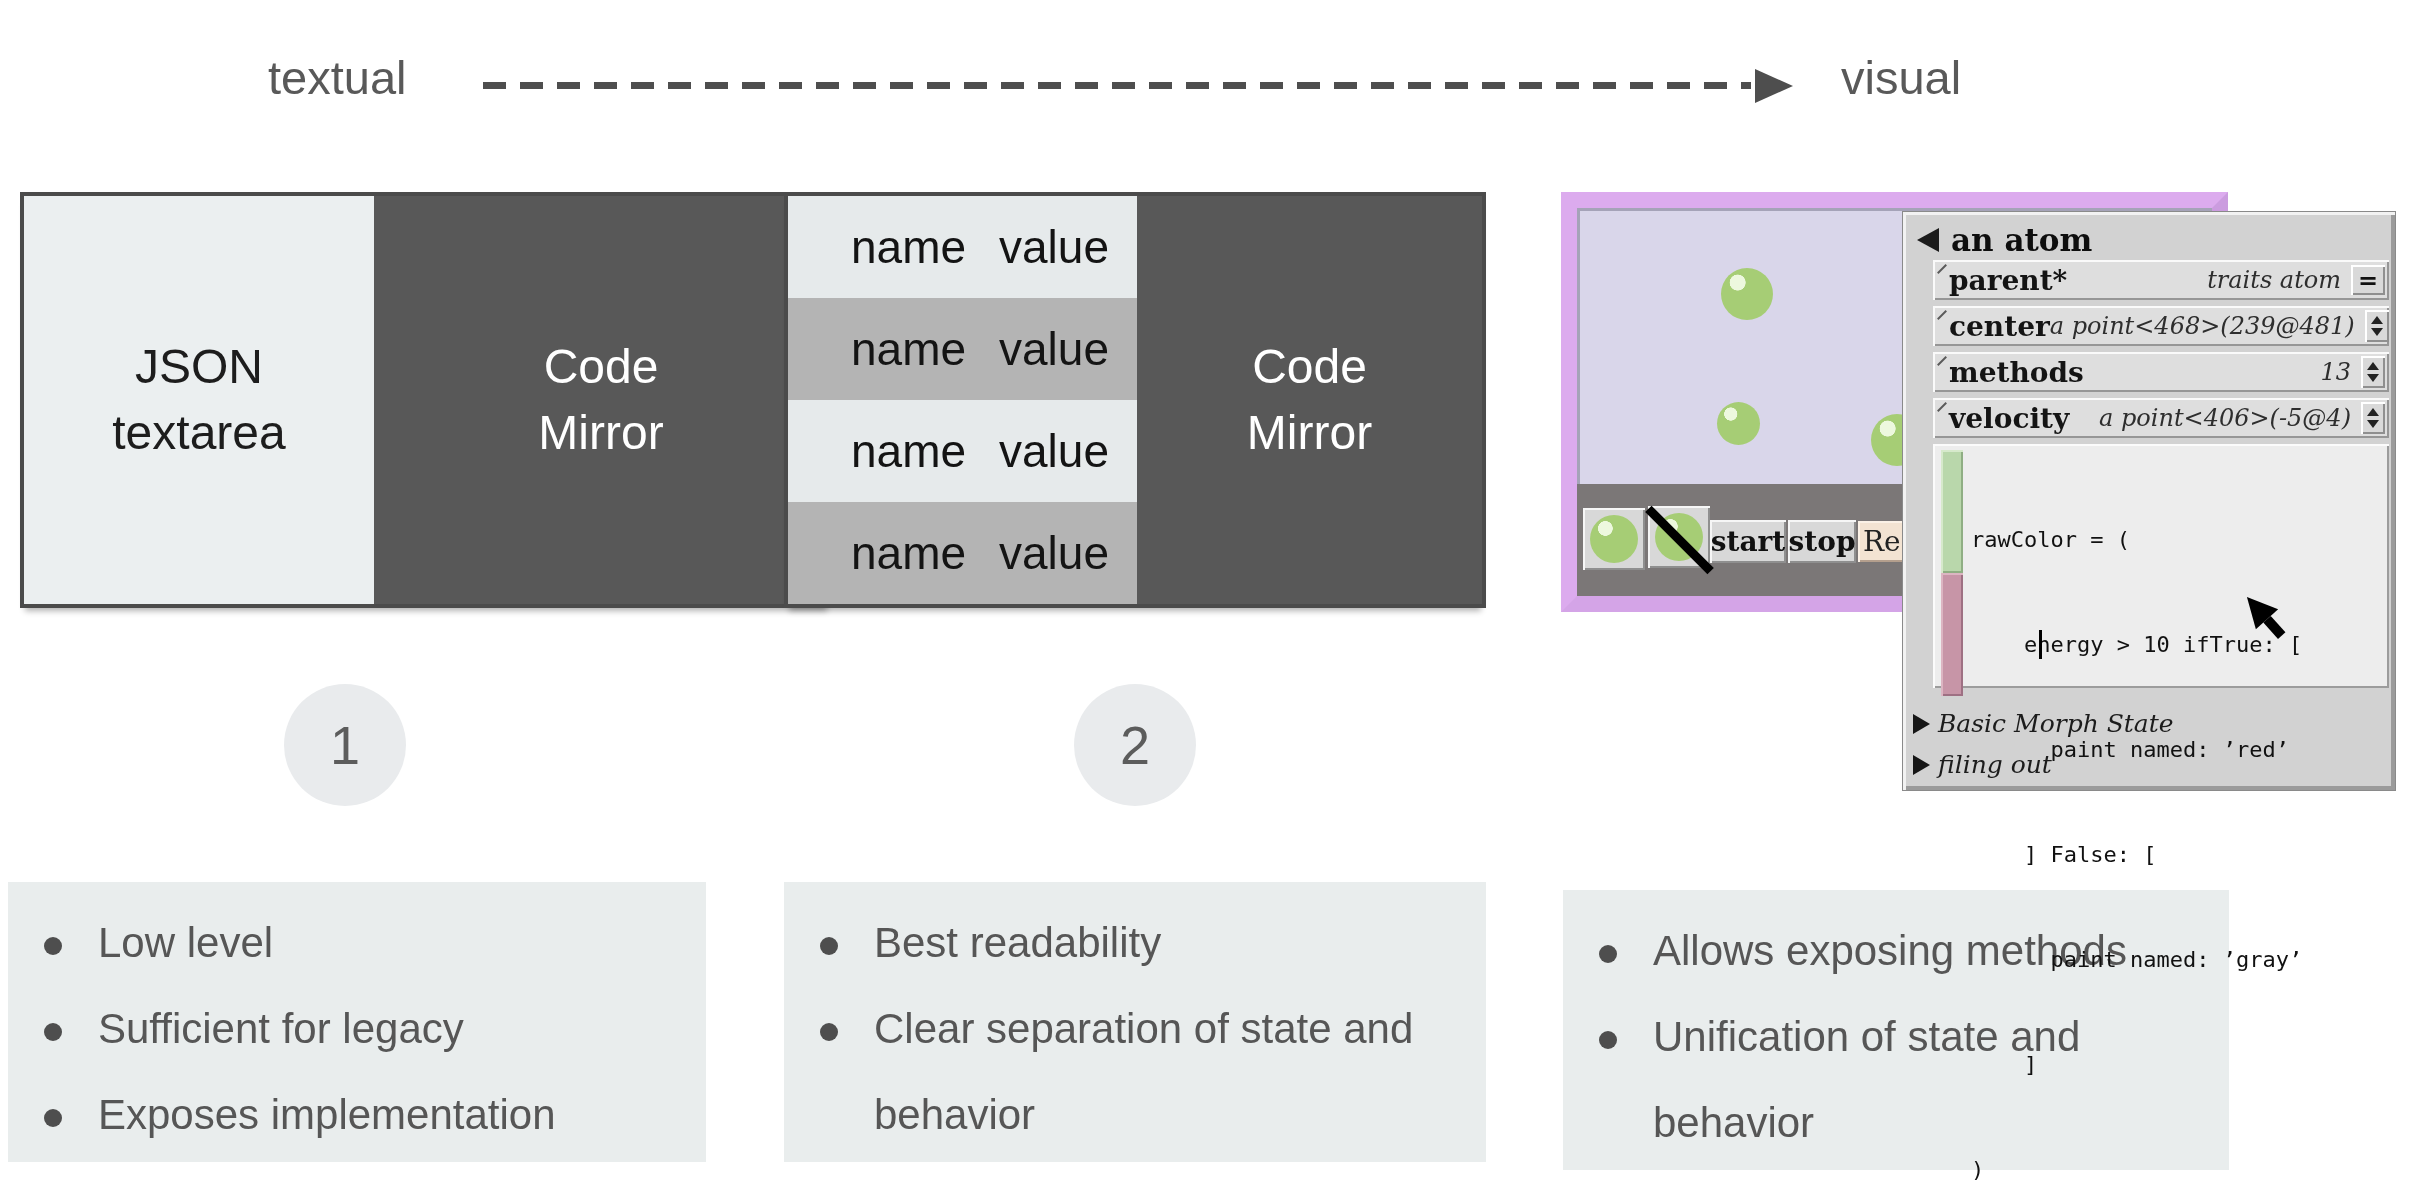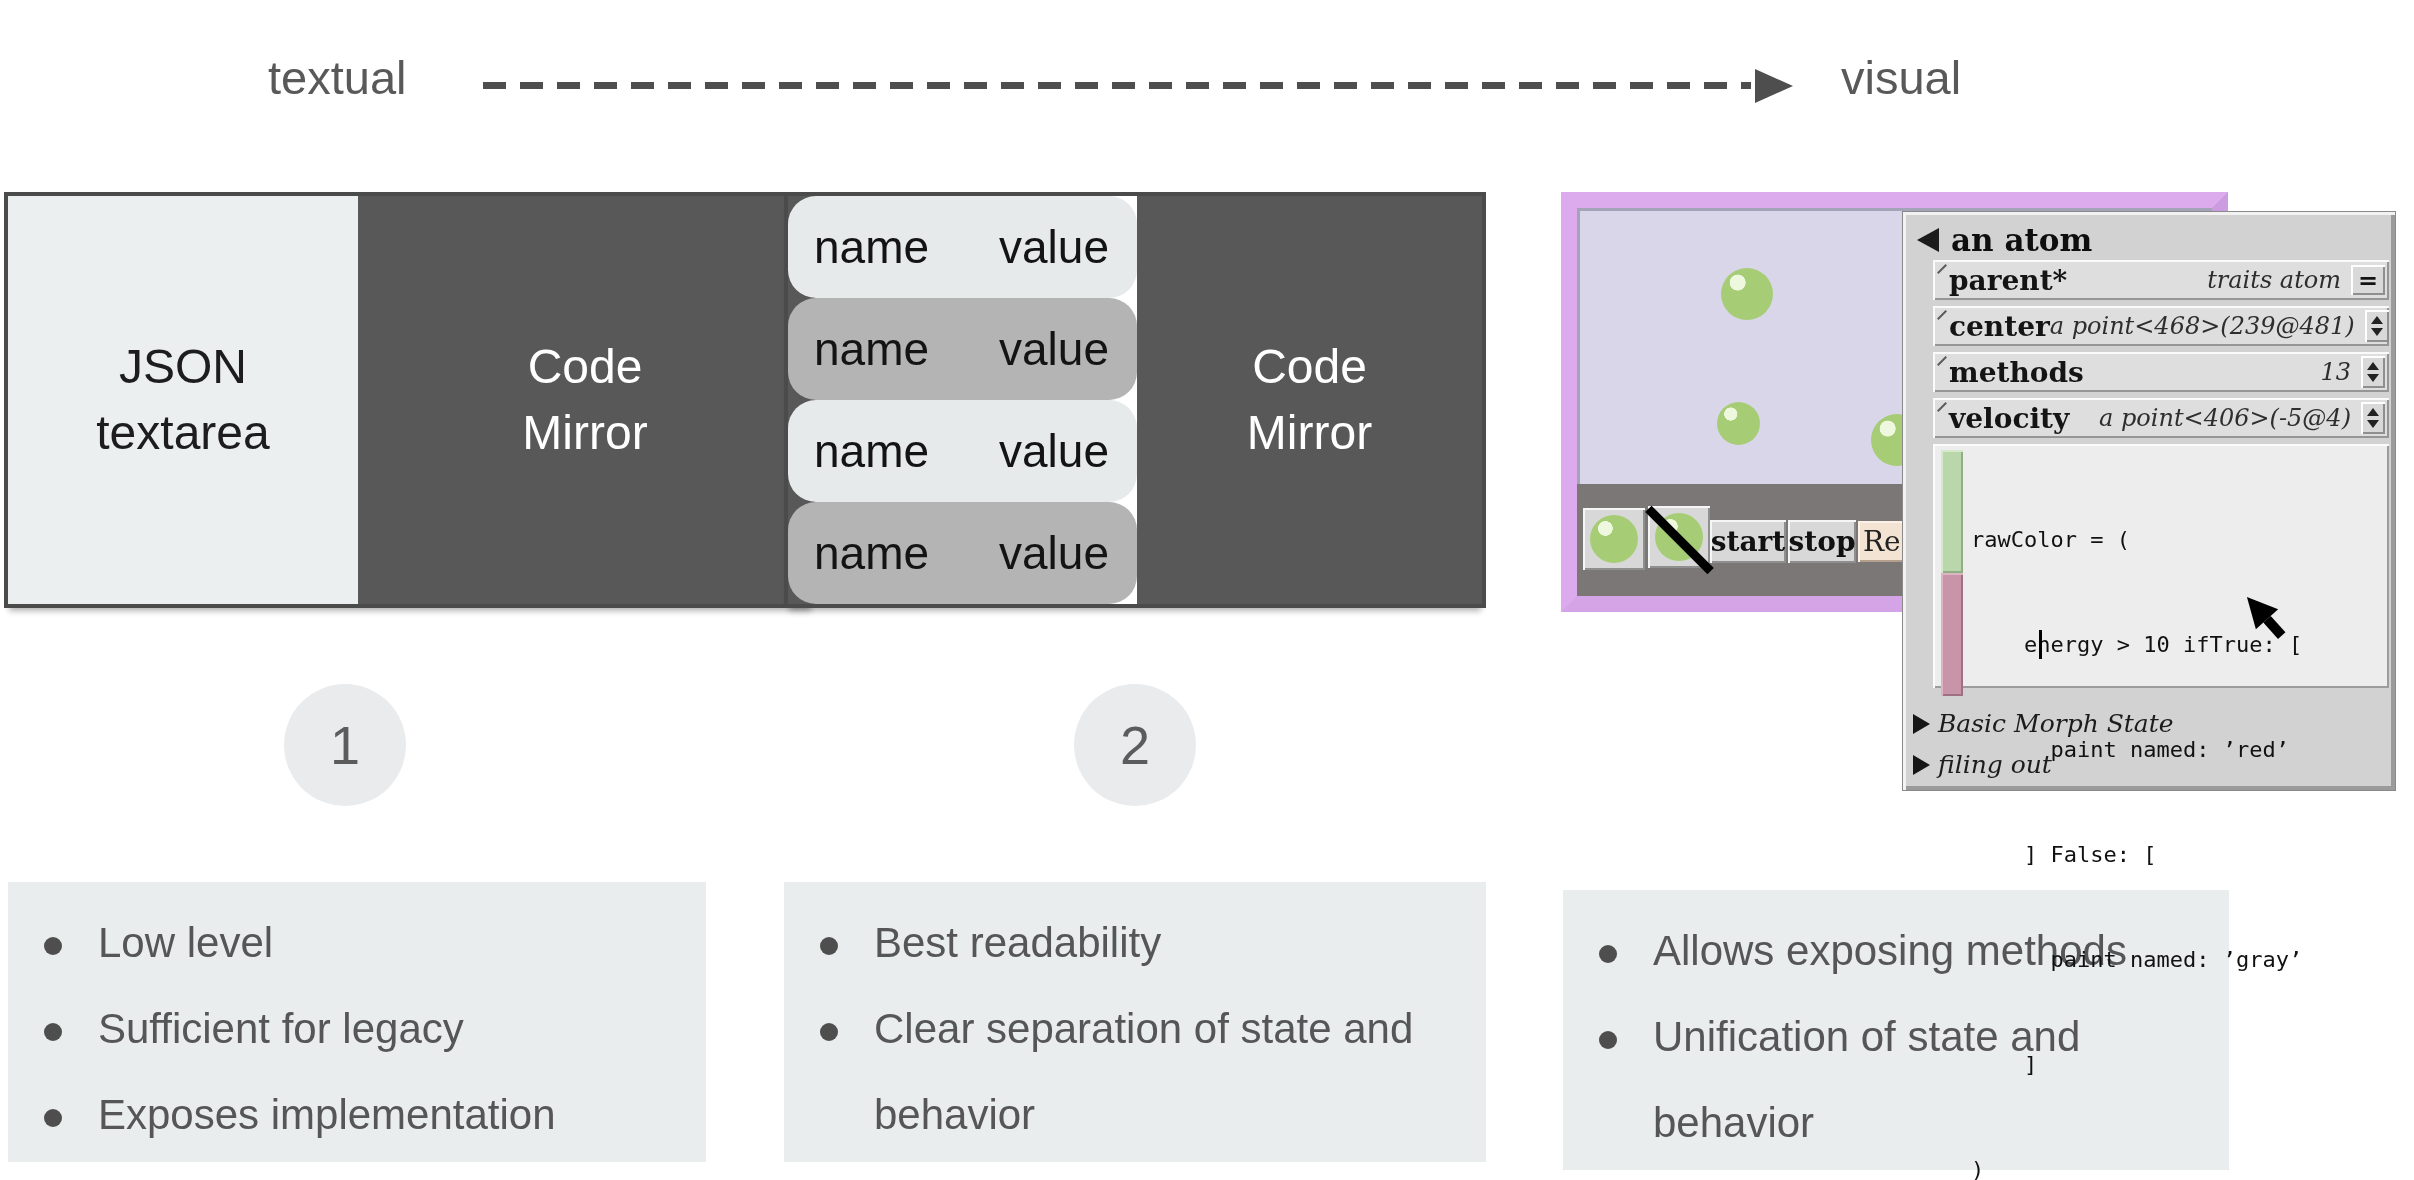--- a/index.html
+++ b/index.html
@@ -14,31 +14,31 @@
             font-size:41px;color:#595959;}
   .dash-line{position:absolute;left:483px;top:82px;width:1268px;height:7px;
              background:repeating-linear-gradient(90deg,#4e4e4e 0 23px,transparent 23px 37px);}
   .arrow-head{position:absolute;left:1755px;top:69px;width:0;height:0;
               border-left:38px solid #4e4e4e;border-top:17px solid transparent;
               border-bottom:17px solid transparent;}
 
   
   .opt-box{position:absolute;top:192px;height:416px;border:4px solid #4b4b4b;
            box-sizing:border-box;display:flex;box-shadow:0 8px 6px -5px rgba(0,0,0,.30);}
-  #box1{left:4px;width:812px;}
+  #box1{left:20px;width:812px;}
   #box2{left:784px;width:702px;}
   .pane-light{width:350px;background:#ebeff0;display:flex;align-items:center;
               justify-content:center;text-align:center;font-size:48px;color:#1d1d1d;line-height:1.38;}
   .pane-light span{display:block;width:270px;}
   .pane-dark{flex:1;background:#585858;display:flex;align-items:center;justify-content:center;
              text-align:center;font-size:48px;color:#ffffff;line-height:1.38;}
   .pane-dark span{display:block;width:230px;}
   .nv-table{width:349px;display:flex;flex-direction:column;}
   .nv-row{flex:1;display:flex;align-items:center;justify-content:space-between;
-          padding:0 28px 0 26px;font-size:46px;color:#141414;border-radius:28px;}
+          padding:0 28px 0 63px;font-size:46px;color:#141414;}
   .nv-row:nth-child(odd){background:#e6eaeb;}
   .nv-row:nth-child(even){background:#b4b4b4;}
 
   
   #world{position:absolute;left:1561px;top:192px;width:667px;height:420px;box-sizing:border-box;
          border:16px solid #dcabee;border-right-color:#cb9cdf;border-bottom-color:#d4a4e7;
          background:#7b7777;z-index:1;}
   .canvas{position:absolute;left:0;top:0;width:635px;height:276px;background:#d9d6ea;
           box-shadow:inset 3px 3px 0 #a5a3b8;}
   .atom{position:absolute;border-radius:50%;

